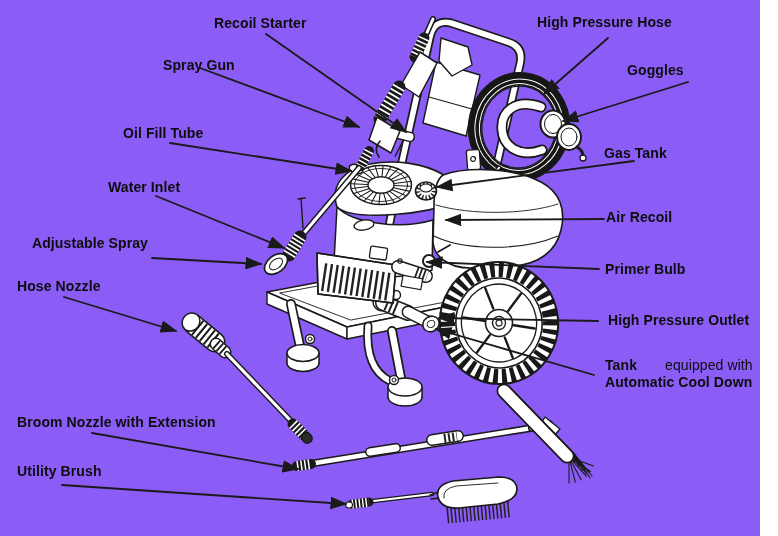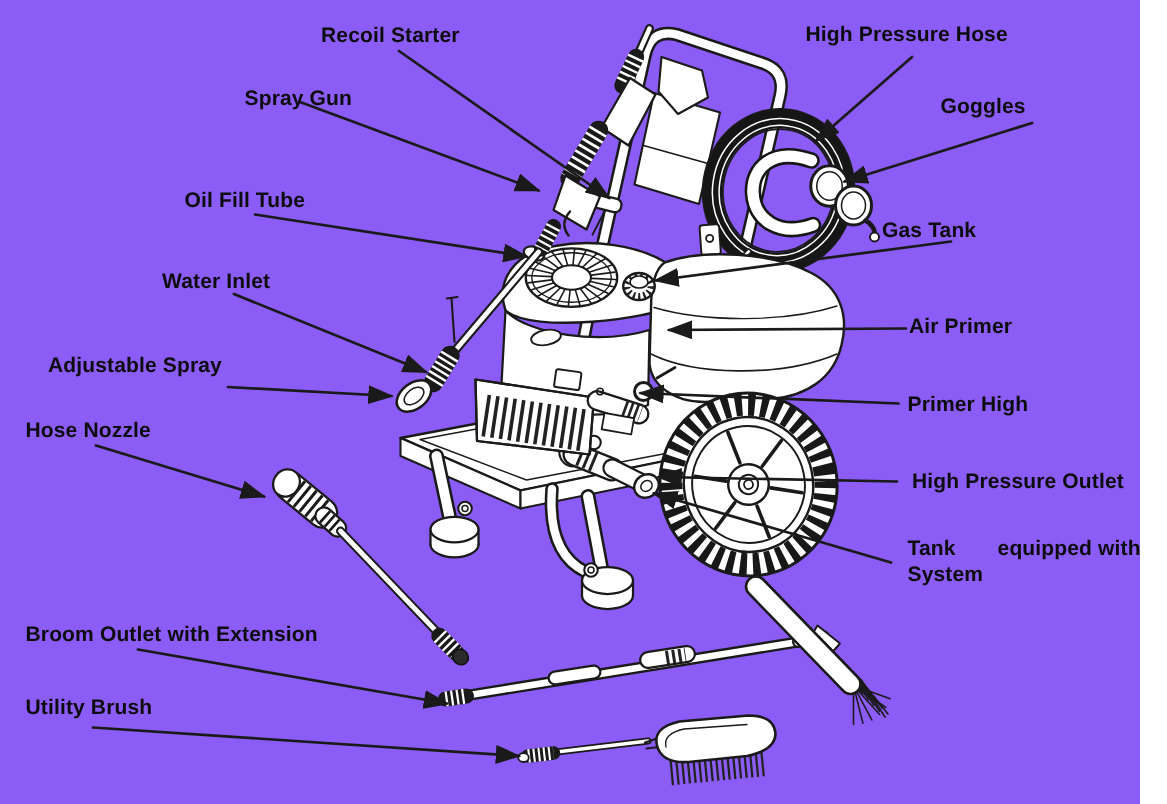--- a/index.html
+++ b/index.html
@@ -1,21 +1,21 @@
 <!DOCTYPE html>
 <html><head>
 <meta charset="utf-8">
 <style>
   html,body{margin:0;padding:0;background:#fff;}
   .stage{position:relative;width:760px;height:536px;background:#8b5cf6;overflow:hidden;
          font-family:"Liberation Sans",sans-serif;}
   .stage svg{position:absolute;left:0;top:0;}
   .lbl{position:absolute;font-weight:bold;font-size:14px;line-height:17px;color:#0d0d0d;
        white-space:nowrap;letter-spacing:.1px;}
-  .lbl .reg{font-weight:bold;padding-left:24px;}
+  .lbl .reg{font-weight:normal;padding-left:24px;}
 </style>
 </head>
 <body>
 
 <div class="stage">
 
 <svg width="778" height="536" viewBox="0 0 778 536">
   <defs>
     <marker id="ah" markerWidth="9.5" markerHeight="7" refX="8.6" refY="3.5" orient="auto">
       <path d="M0,0 L9.5,3.5 L0,7 Z" fill="#1a1a1a"></path>
@@ -306,29 +306,29 @@
         </g>
   </g>
 </svg>
 
 <div id="labels-layer">
       <div class="lbl" style="left: 214px; top: 15px;">Recoil Starter</div>
       <div class="lbl" style="left: 537px; top: 14px; text-align: center;">High Pressure Hose</div>
       <div class="lbl" style="left: 163px; top: 40px; margin-top: 17px;">Spray Gun</div>
       <div class="lbl" style="left: 627px; top: 62px;">Goggles</div>
       <div class="lbl" style="left: 123px; top: 125px; text-align: right;">Oil Fill Tube</div>
-      <div class="lbl" style="left: 588px; top: 145px;">Gas Tank</div>
+      <div class="lbl" style="left: 604px; top: 145px;">Gas Tank</div>
       <div class="lbl" style="left: 108px; top: 179px;">Water Inlet</div>
-      <div class="lbl" style="left: 606px; top: 209px;">Air Primer</div>
+      <div class="lbl" style="left: 606px; top: 209px;">Air Recoil</div>
       <div class="lbl" style="left: 32px; top: 235px;">Adjustable Spray</div>
-      <div class="lbl" style="left: 605px; top: 261px;">Primer High</div>
+      <div class="lbl" style="left: 605px; top: 261px;">Primer Bulb</div>
       <div class="lbl" style="left: 17px; top: 278px;">Hose Nozzle</div>
       <div class="lbl" style="left: 573px; top: 312px; padding-left: 35px;">High Pressure Outlet</div>
-      <div class="lbl" style="left: 17px; top: 414px;">Broom Outlet with Extension</div>
+      <div class="lbl" style="left: 17px; top: 414px;">Broom Nozzle with Extension</div>
       <div class="lbl" style="left: 17px; top: 463px;">Utility Brush</div>
     </div>
 
 <div class="lbl" id="pump-note" style="left: 605px; top: 357px;">
   <div><b>Tank</b><span class="reg"> equipped with</span></div>
-  <div>System</div>
+  <div>Automatic Cool Down</div>
 </div>
 
 </div>
 
 </body></html>

